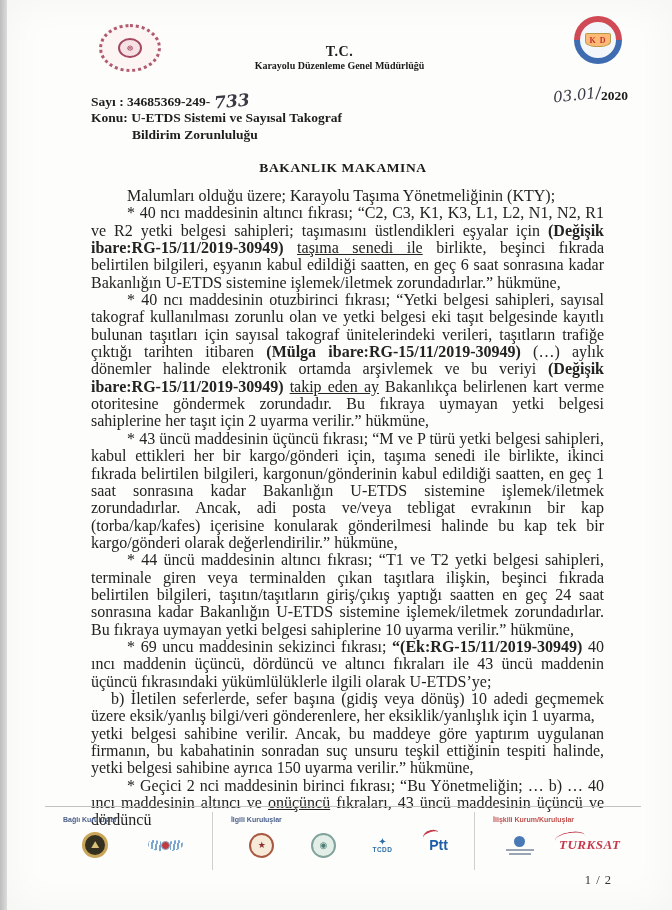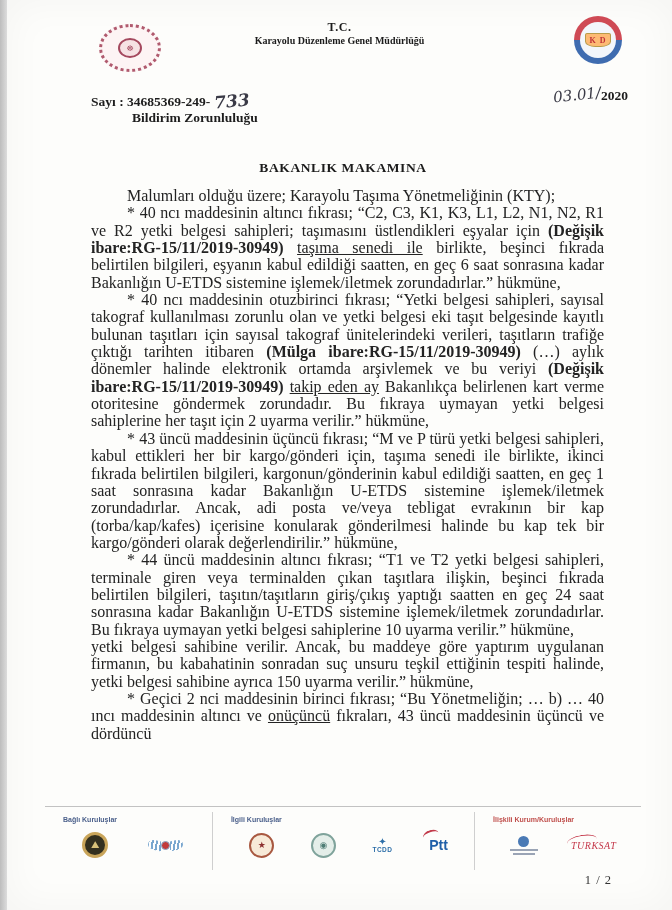--- a/index.html
+++ b/index.html
@@ -9,21 +9,21 @@
            box-shadow:inset 0 0 40px rgba(0,0,0,0.04); }
   .edge-strip { position:absolute; left:0; top:0; width:7px; height:910px; background:linear-gradient(90deg,#bdbdbd,#dcdcdc); }
 
   
   .emblem { position:absolute; left:92px; top:24px; width:62px; height:48px; border-radius:50%;
             border:3px dotted #b05a6e; background:#fdf4f4; display:flex; align-items:center; justify-content:center; }
   .emblem .inner { width:24px; height:20px; border-radius:50%; border:2px solid #a4485e; background:#f6e2e4;
                    display:flex; align-items:center; justify-content:center; font-size:8px; color:#a4485e; }
   .title-block { position:absolute; left:50%; transform:translateX(-50%); top:20px; text-align:center;
                  font-weight:bold; color:#1b1b1b; white-space:nowrap; }
-  .title-tc { font-size:12px; letter-spacing:0.5px; }
+  .title-tc { font-size:14px; letter-spacing:0.5px;margin-top:24px; }
   .title-ministry { font-size:14.5px; letter-spacing:0.3px; }
   .title-dir { font-size:10px; }
 
   .kd-badge { position:absolute; right:50px; top:16px; width:48px; height:48px; border-radius:50%;
               background:linear-gradient(180deg,#cf4a55 0 50%, #3f6cb0 50% 100%);
               display:flex; align-items:center; justify-content:center; }
   .kd-inner { width:36px; height:36px; border-radius:50%; background:#f3f6fb; display:flex; align-items:center; justify-content:center; }
   .kd-book { width:26px; height:14px; background:#fdba74; border:1px solid #b89b4a; border-radius:2px 2px 40% 40%;
              display:flex; align-items:center; justify-content:center; font-size:8px; font-weight:bold; color:#c03038; letter-spacing:1px; }
 
@@ -73,21 +73,21 @@
   .lg-tcdd .tw { color:#2c6ea8; font-size:10px; line-height:8px; }
   .lg-tcdd .tt { color:#2c6ea8; font-weight:bold; font-size:6.5px; letter-spacing:0.5px; }
   .lg-ptt { position:relative; }
   .lg-ptt .swoosh { position:absolute; left:-6px; top:-7px; width:16px; height:10px;
                     border-top:2.5px solid #c23a4a; border-radius:50%; transform:rotate(-18deg); }
   .lg-ptt .ptx { color:#1f5fa8; font-weight:bold; font-size:14px; font-family:"Liberation Sans", sans-serif; }
   .lg-bts { flex-direction:column; gap:2px; }
   .lg-bts .globe { width:11px; height:11px; border-radius:50%; background:#4a7ab5; }
   .lg-bts .bar { width:28px; height:2px; background:#9aa4b5; }
   .lg-bts .bar.s { width:22px; }
-  .lg-turksat { position:relative; color:#c4384a; font-style:italic; font-weight:normal; font-size:10px;
+  .lg-turksat { position:relative; color:#c4384a; font-style:italic; font-weight:bold; font-size:13px;
                 letter-spacing:0.5px; font-family:"Liberation Serif", serif; }
   .lg-turksat .arc { position:absolute; left:-4px; top:-5px; width:30px; height:12px;
                      border-top:1.5px solid #c4384a; border-radius:50%; transform:rotate(-10deg); }
 
   .page-num { position:absolute; right:60px; top:873px; font-size:12.5px; color:#333; letter-spacing:1px; }
 </style>
 </head>
 <body>
 
 <div class="edge-strip"></div>
@@ -110,31 +110,34 @@
 
   <div class="sayi-line">
     <span>Sayı  : 34685369-249-</span><span class="hand hand-733">733</span>
   </div>
 
   <div class="date-line">
     <span class="hand hand-date">03.01/</span><span class="date-printed">2020</span>
   </div>
 
   <div class="konu-block">
+    <div class="l1">Konu: U-ETDS Sistemi ve Sayısal Takograf</div>
     <div class="l2">Bildirim Zorunluluğu</div>
   </div>
 
   <div class="salutation">BAKANLIK MAKAMINA</div>
 
   <div class="body-text">
     <p class="indent"><span>Malumları olduğu üzere; Karayolu Taşıma Yönetmeliğinin (KTY);</span></p>
     <p class="indent"><span>* 40 ncı maddesinin altıncı fıkrası; “C2, C3, K1, K3, L1, L2, N1, N2, R1 ve R2 yetki belgesi sahipleri; taşımasını üstlendikleri eşyalar için </span><span style="font-weight: bold;">(Değişik ibare:RG-15/11/2019-30949)</span><span> </span><span style="text-decoration: underline;">taşıma senedi ile</span><span> birlikte, beşinci fıkrada belirtilen bilgileri, eşyanın kabul edildiği saatten, en geç 6 saat sonrasına kadar Bakanlığın U-ETDS sistemine işlemek/iletmek zorundadırlar.” hükmüne,</span></p>
     <p class="indent"><span>* 40 ncı maddesinin otuzbirinci fıkrası; “Yetki belgesi sahipleri, sayısal takograf kullanılması zorunlu olan ve yetki belgesi eki taşıt belgesinde kayıtlı bulunan taşıtları için sayısal takograf ünitelerindeki verileri, taşıtların trafiğe çıktığı tarihten itibaren </span><span style="font-weight: bold;">(Mülga ibare:RG-15/11/2019-30949)</span><span> (…) aylık dönemler halinde elektronik ortamda arşivlemek ve bu veriyi </span><span style="font-weight: bold;">(Değişik ibare:RG-15/11/2019-30949)</span><span> </span><span style="text-decoration: underline;">takip eden ay</span><span> Bakanlıkça belirlenen kart verme otoritesine göndermek zorundadır. Bu fıkraya uymayan yetki belgesi sahiplerine her taşıt için 2 uyarma verilir.” hükmüne,</span></p>
     <p class="indent"><span>* 43 üncü maddesinin üçüncü fıkrası; “M ve P türü yetki belgesi sahipleri, kabul ettikleri her bir kargo/gönderi için, taşıma senedi ile birlikte, ikinci fıkrada belirtilen bilgileri, kargonun/gönderinin kabul edildiği saatten, en geç 1 saat sonrasına kadar Bakanlığın U-ETDS sistemine işlemek/iletmek zorundadırlar. Ancak, adi posta ve/veya tebligat evrakının bir kap (torba/kap/kafes) içerisine konularak gönderilmesi halinde bu kap tek bir kargo/gönderi olarak değerlendirilir.” hükmüne,</span></p>
     <p class="indent"><span>* 44 üncü maddesinin altıncı fıkrası; “T1 ve T2 yetki belgesi sahipleri, terminale giren veya terminalden çıkan taşıtlara ilişkin, beşinci fıkrada belirtilen bilgileri, taşıtın/taşıtların giriş/çıkış yaptığı saatten en geç 24 saat sonrasına kadar Bakanlığın U-ETDS sistemine işlemek/iletmek zorundadırlar. Bu fıkraya uymayan yetki belgesi sahiplerine 10 uyarma verilir.” hükmüne,</span></p>
+    <p class="indent"><span>* 69 uncu maddesinin sekizinci fıkrası; </span><span style="font-weight: bold;">“(Ek:RG-15/11/2019-30949)</span><span> 40 ıncı maddenin üçüncü, dördüncü ve altıncı fıkraları ile 43 üncü maddenin üçüncü fıkrasındaki yükümlülüklerle ilgili olarak U-ETDS’ye;</span></p>
+    <p class="indent-sm"><span>b) İletilen seferlerde, sefer başına (gidiş veya dönüş) 10 adedi geçmemek üzere eksik/yanlış bilgi/veri gönderenlere, her eksiklik/yanlışlık için 1 uyarma,</span></p>
     <p class="noindent"><span>yetki belgesi sahibine verilir. Ancak, bu maddeye göre yaptırım uygulanan firmanın, bu kabahatinin sonradan suç unsuru teşkil ettiğinin tespiti halinde, yetki belgesi sahibine ayrıca 150 uyarma verilir.” hükmüne,</span></p>
     <p class="indent"><span>* Geçici 2 nci maddesinin birinci fıkrası; “Bu Yönetmeliğin; … b) … 40 ıncı maddesinin altıncı ve </span><span style="text-decoration: underline;">onüçüncü</span><span> fıkraları, 43 üncü maddesinin üçüncü ve dördüncü</span></p>
   </div>
 
   <div class="footer-rule"></div>
 
   <div class="footer-groups">
     <div class="fgroup fg1">
       <div class="fg-label">Bağlı Kuruluşlar</div>
       <div class="fg-logos">

